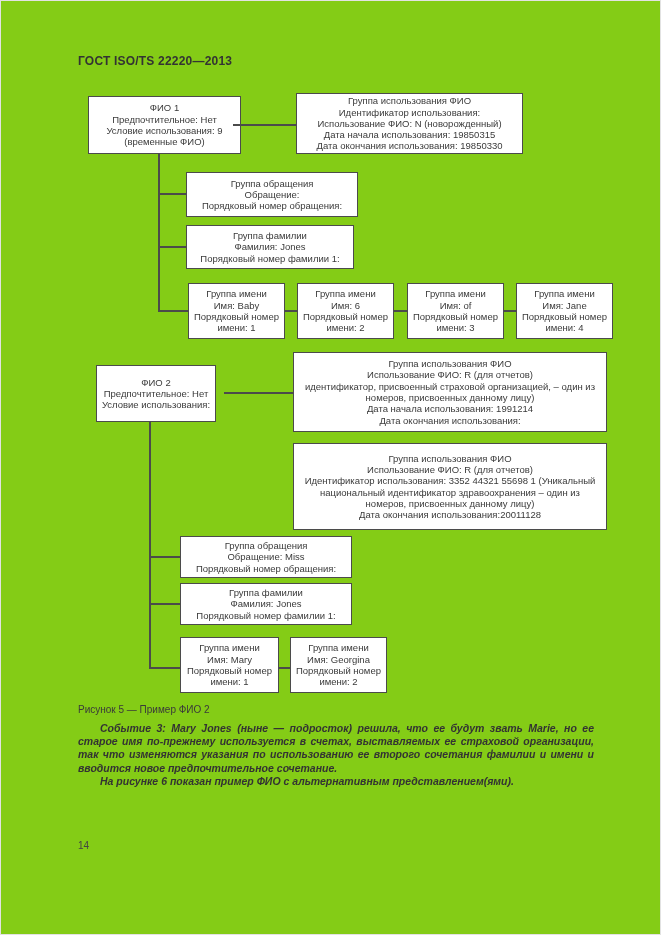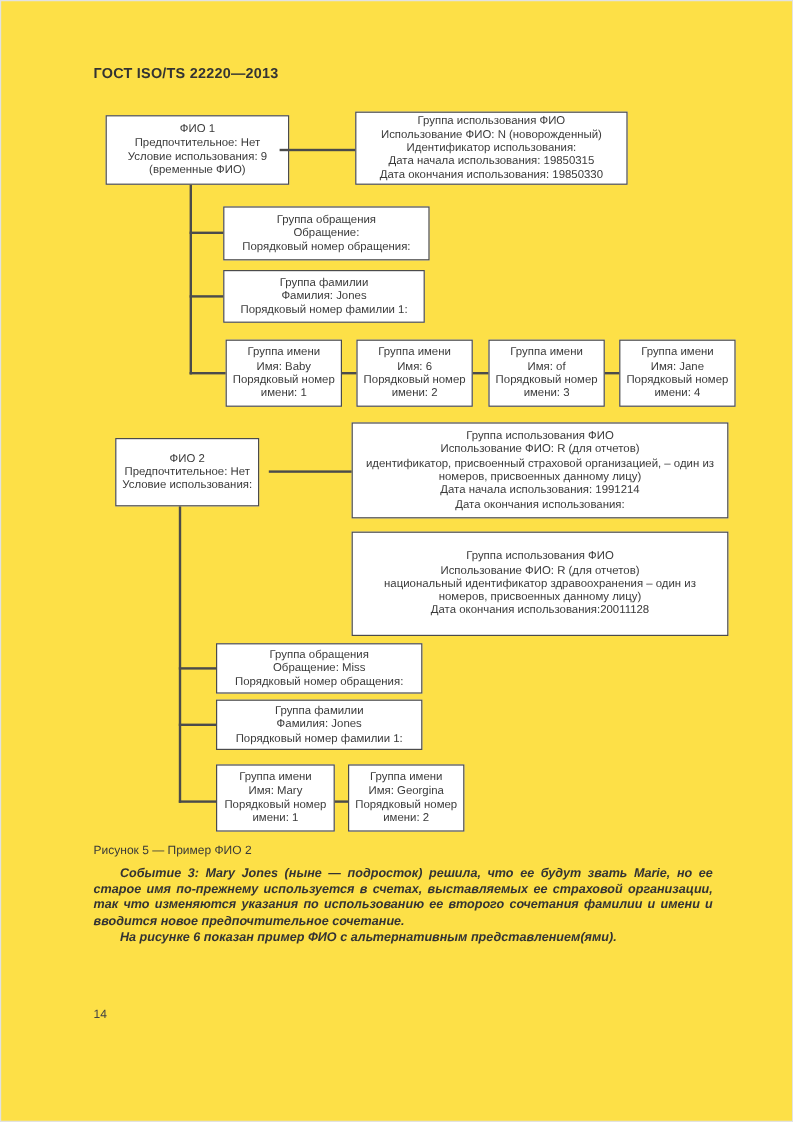--- a/index.html
+++ b/index.html
@@ -1,20 +1,20 @@
 <!DOCTYPE html>
 <html lang="ru"><head>
 <meta charset="utf-8">
 <title>ГОСТ ISO/TS 22220—2013 — стр. 14</title>
 <style>
   html,body{margin:0;padding:0;background:#fff;}
   #page{
     position:relative;
     width:661px;height:935px;
-    background:#fde047;
+    background:#84cc16;
     box-shadow: inset 0 0 0 1px #e2e2e2;
     font-family:"Liberation Sans", sans-serif;
     color:#2e2e2e;
     overflow:hidden;
   }
   .hdr{
     position:absolute;left:78px;top:54px;
     font-size:12px;font-weight:bold;letter-spacing:.2px;color:#333;
   }
   
@@ -57,22 +57,22 @@
   <div>
 
     <div class="box" style="left:88px;top:96px;width:153px;height:58px">
         <div>ФИО 1</div>
         <div>Предпочтительное: Нет</div>
         <div>Условие использования: 9</div>
         <div>(временные ФИО)</div>
       </div>
     <div class="box" style="left:296px;top:93px;width:227px;height:61px">
         <div>Группа использования ФИО</div>
+        <div>Идентификатор использования:</div>
         <div>Использование ФИО: N (новорожденный)</div>
-        <div>Идентификатор использования:</div>
         <div>Дата начала использования: 19850315</div>
         <div>Дата окончания использования: 19850330</div>
       </div>
     <div class="box" style="left:186px;top:172px;width:172px;height:45px">
         <div>Группа обращения</div>
         <div>Обращение:</div>
         <div>Порядковый номер обращения:</div>
       </div>
     <div class="box" style="left:186px;top:225px;width:168px;height:44px">
         <div>Группа фамилии</div>
@@ -113,20 +113,21 @@
         <div>Группа использования ФИО</div>
         <div>Использование ФИО: R (для отчетов)</div>
         <div>идентификатор, присвоенный страховой организацией, – один из</div>
         <div>номеров, присвоенных данному лицу)</div>
         <div>Дата начала использования: 1991214</div>
         <div>Дата окончания использования:</div>
       </div>
     <div class="box" style="left:293px;top:443px;width:314px;height:87px">
         <div>Группа использования ФИО</div>
         <div>Использование ФИО: R (для отчетов)</div>
+        <div>Идентификатор использования: 3352 44321 55698 1 (Уникальный</div>
         <div>национальный идентификатор здравоохранения – один из</div>
         <div>номеров, присвоенных данному лицу)</div>
         <div>Дата окончания использования:20011128</div>
       </div>
     <div class="box" style="left:180px;top:536px;width:172px;height:42px">
         <div>Группа обращения</div>
         <div>Обращение: Miss</div>
         <div>Порядковый номер обращения:</div>
       </div>
     <div class="box" style="left:180px;top:583px;width:172px;height:42px">

